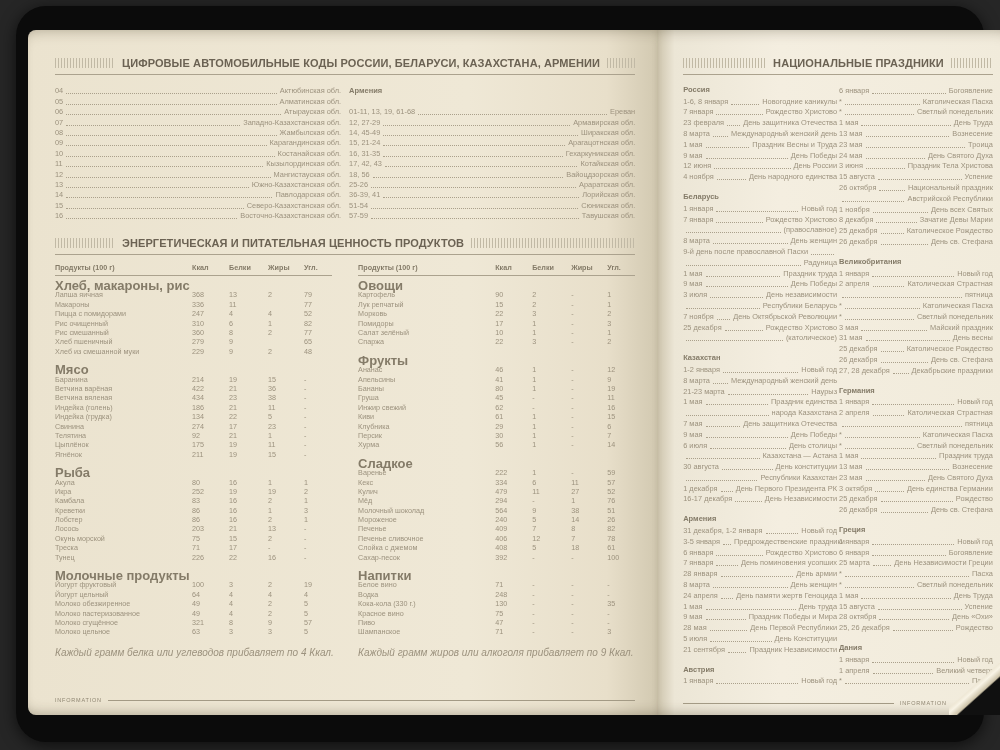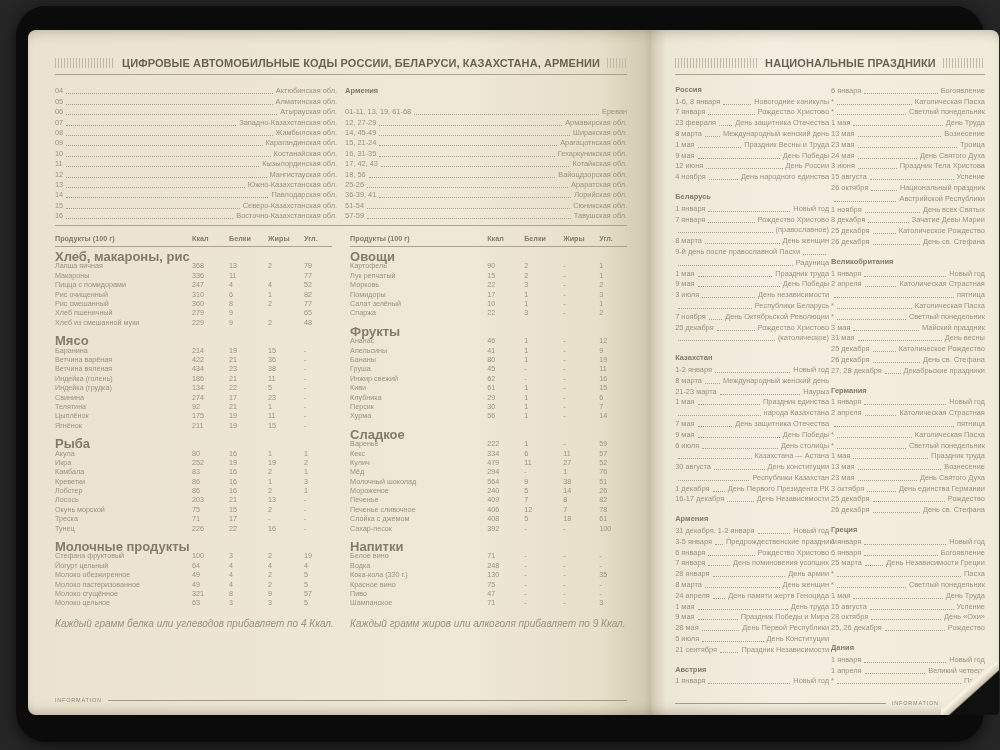--- a/index.html
+++ b/index.html
@@ -31,21 +31,21 @@
   .hols .lrow{height:10.8px;}
   .lrow .lft,.lrow .rgt{white-space:nowrap;}
   .lrow .dots{flex:1;border-bottom:1px dotted #aaa08b;margin:0 3px 2px 3px;min-width:8px;}
   .col-head,.country{font-weight:bold;font-size:7.5px;color:#847b68;}
   .col-head{height:10.4px;line-height:10.4px;}
   .country{height:10.8px;line-height:10.8px;}
   .codes{display:flex;gap:8px;margin-top:11px;flex:none;}
   .codes .col{flex:1;min-width:0;}
   
   .sec2{margin-top:15px;}
-  .food{display:flex;gap:18px;margin-top:8px;flex:none;}
+  .food{display:flex;gap:26px;margin-top:8px;flex:none;}
   .food-col{flex:1;min-width:0;}
   .frow{display:grid;grid-template-columns:1fr 37px 39px 36px 28px;font-size:7.2px;
         color:#9c927e;height:9.4px;line-height:9.4px;}
   .frow span{white-space:nowrap;overflow:hidden;}
   .fhead{font-weight:bold;color:#847b68;height:12px;border-bottom:1px solid #aba28e;margin-bottom:5px;}
   .gtitle{font-weight:bold;font-size:13px;color:#847b68;height:9.4px;line-height:9.4px;}
   .gap{height:9px;} .hgap{height:10px;}
   .note{font-size:10px;color:#9c927e;margin-top:10px;white-space:nowrap;font-style:italic;}
   
   .hols{display:flex;gap:2px;margin-top:10px;flex:none;}
@@ -193,20 +193,25 @@
             <span class="rgt">Сюникская обл.</span>
           </div>
           <div class="lrow">
             <span class="lft">57-59</span>
             <span class="dots"></span>
             <span class="rgt">Тавушская обл.</span>
           </div>
         </div>
     </div>
 
+    <div class="sec-head sec2">
+      <div class="hatch h-sm"></div>
+      <div class="sec-title">ЭНЕРГЕТИЧЕСКАЯ И ПИТАТЕЛЬНАЯ ЦЕННОСТЬ ПРОДУКТОВ</div>
+      <div class="hatch h-gr"></div>
+    </div>
     <div class="head-rule"></div>
 
     <div class="food">
       <div class="food-col" id="food-left">
           <div class="frow fhead">
             <span>Продукты (100 г)</span>
             <span>Ккал</span>
             <span>Белки</span>
             <span>Жиры</span>
             <span>Угл.</span>
@@ -387,21 +392,21 @@
           <div class="frow">
             <span>Тунец</span>
             <span>226</span>
             <span>22</span>
             <span>16</span>
             <span>-</span>
           </div>
           <div class="gap"></div>
           <div class="gtitle">Молочные продукты</div>
           <div class="frow">
-            <span>Стефана фруктовый</span>
+            <span>Йогурт фруктовый</span>
             <span>100</span>
             <span>3</span>
             <span>2</span>
             <span>19</span>
           </div>
           <div class="frow">
             <span>Йогурт цельный</span>
             <span>64</span>
             <span>4</span>
             <span>4</span>

